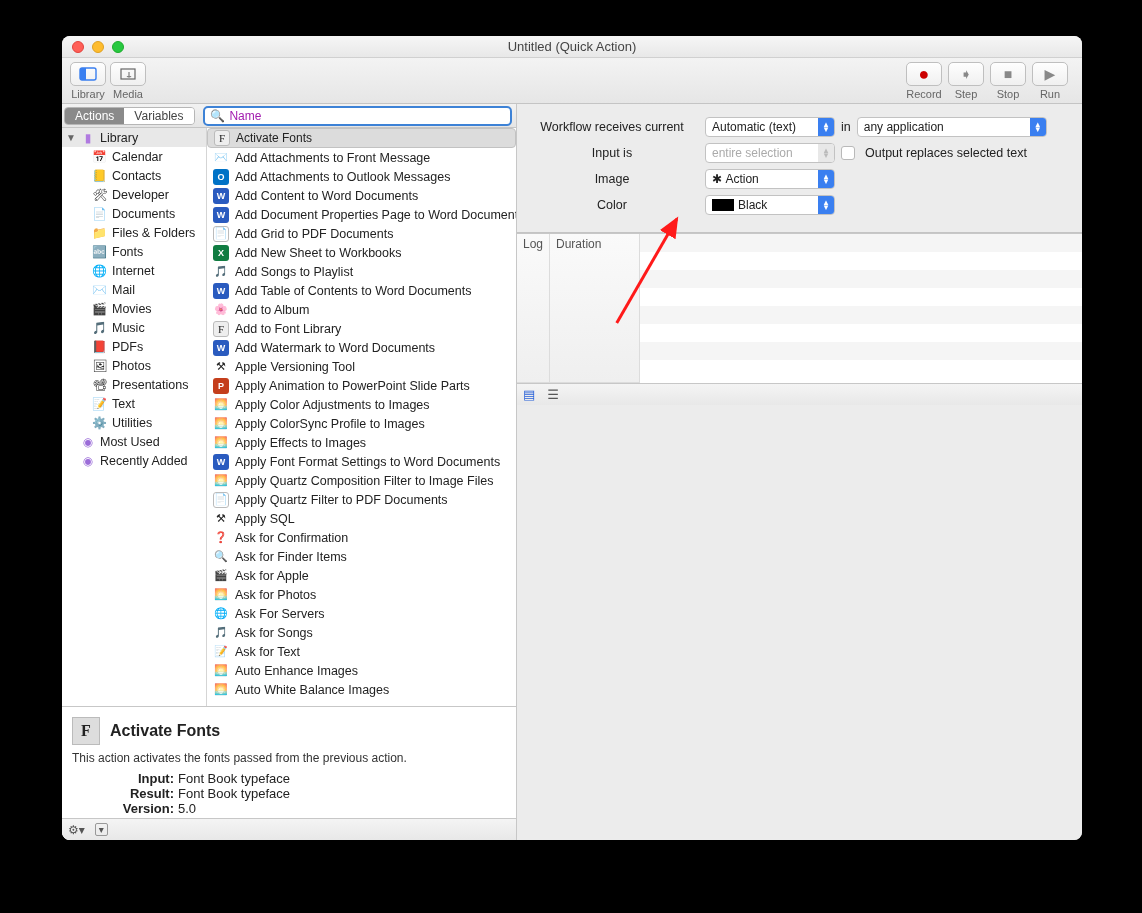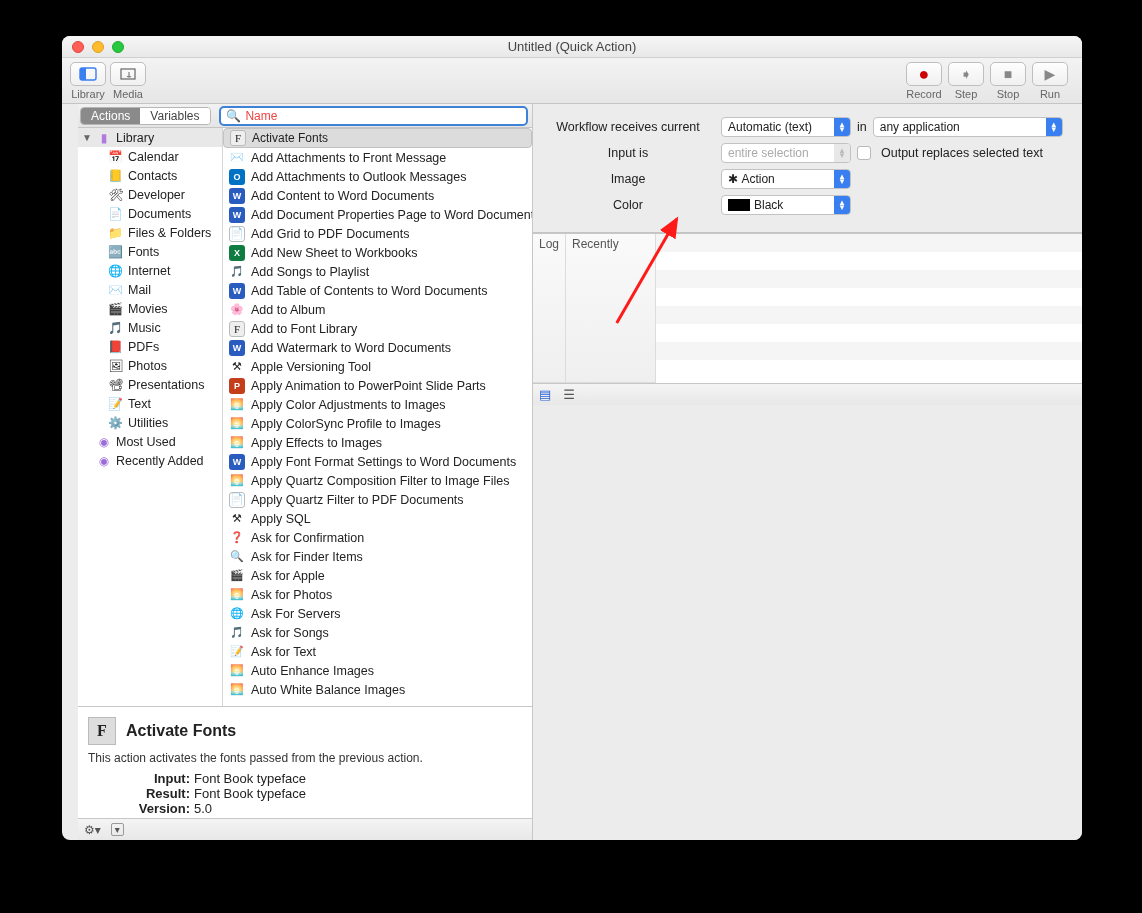--- a/index.html
+++ b/index.html
@@ -56,21 +56,21 @@
   border: 1px solid #bfbfbf;
   border-radius: 5px;
   display:flex; align-items:center; justify-content:center;
   font-size: 14px; color:#555;
 }
 .tb-btn + .tb-btn { margin-left: 4px; }
 .tb-label { font-size: 11px; color:#666; margin-top:2px; }
 .tb-spacer { flex:1; }
 .tb-rec { color:#cc0000; font-size:18px; }
 .tb-play { color:#888; }
-.main { flex:1; display:flex; overflow:hidden;padding-left:16px; }
+.main { flex:1; display:flex; overflow:hidden; }
 .leftcol { width: 455px; display:flex; flex-direction:column; border-right:1px solid #c7c7c7; background:#fff;}
 .tabbar {
   height: 24px; background:linear-gradient(#f2f2f2,#e5e5e5);
   border-bottom:1px solid #c5c5c5;
   display:flex; align-items:center; padding-left:2px; gap:0;
 }
 .seg { display:flex; border:1px solid #b6b6b6; border-radius:4px; overflow:hidden; height:18px; }
 .seg div { padding:1px 10px; font-size:12px; background:#fff; color:#444; display:flex; align-items:center;}
 .seg div.active { background:#8a8a8a; color:#fff; }
 .search {
@@ -178,21 +178,21 @@
 
   <div class="main">
     <div class="leftcol">
       <div class="tabbar">
         <div class="seg">
           <div class="active">Actions</div>
           <div>Variables</div>
         </div>
         <div class="search">
           <span class="mag">🔍</span>
-          <span style="color:#ef4444">Name</span>
+          <span style="color:#a21caf">Name</span>
         </div>
       </div>
 
       <div class="libpanels">
         <div class="categories" id="categories">
             <div class="catrow header">
   <span class="disclose">▼</span>
   <span class="ic" style="color:#b07ae0">▮</span>
   <span>Library</span>
             </div>
@@ -408,21 +408,21 @@
             <span>Black</span>
               <span class="dd">▴<br>▾</span>
           </div>
         </div>
       </div>
 
 
       <div class="logpanel">
         <div class="loghdr">
           <div style="flex:1">Log</div>
-          <div style="width:90px">Recently</div>
+          <div style="width:90px">Duration</div>
         </div>
         <div class="logbody">
           <div class="stripe"></div>
             <div class="stripe"></div>
             <div class="stripe"></div>
           <div class="stripe"></div>
             <div class="stripe"></div>
             <div class="stripe"></div>
           <div class="stripe"></div>
         </div>

